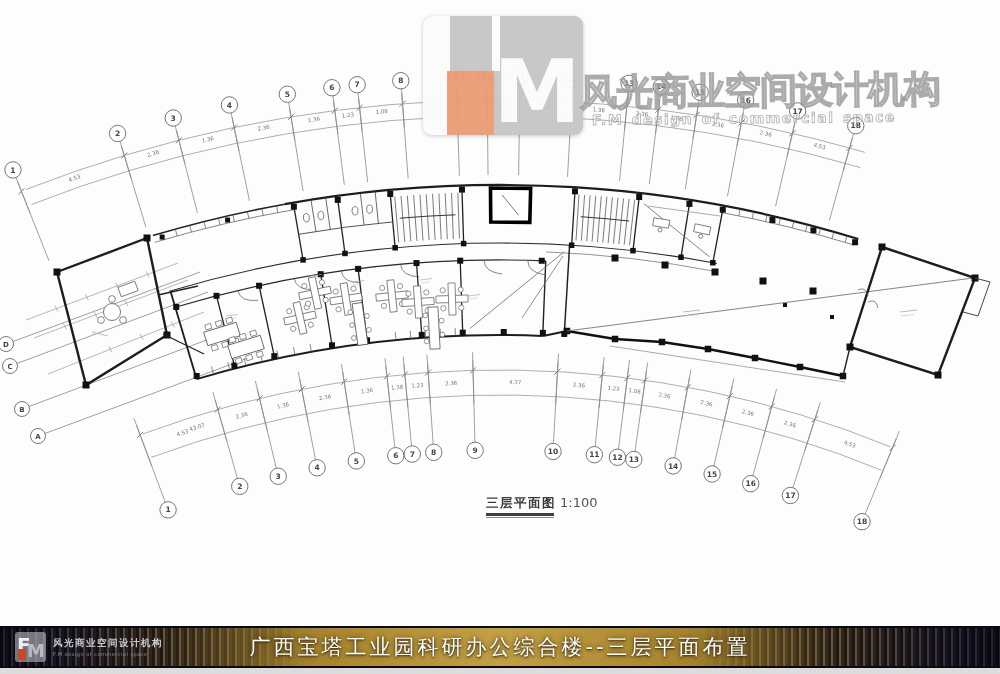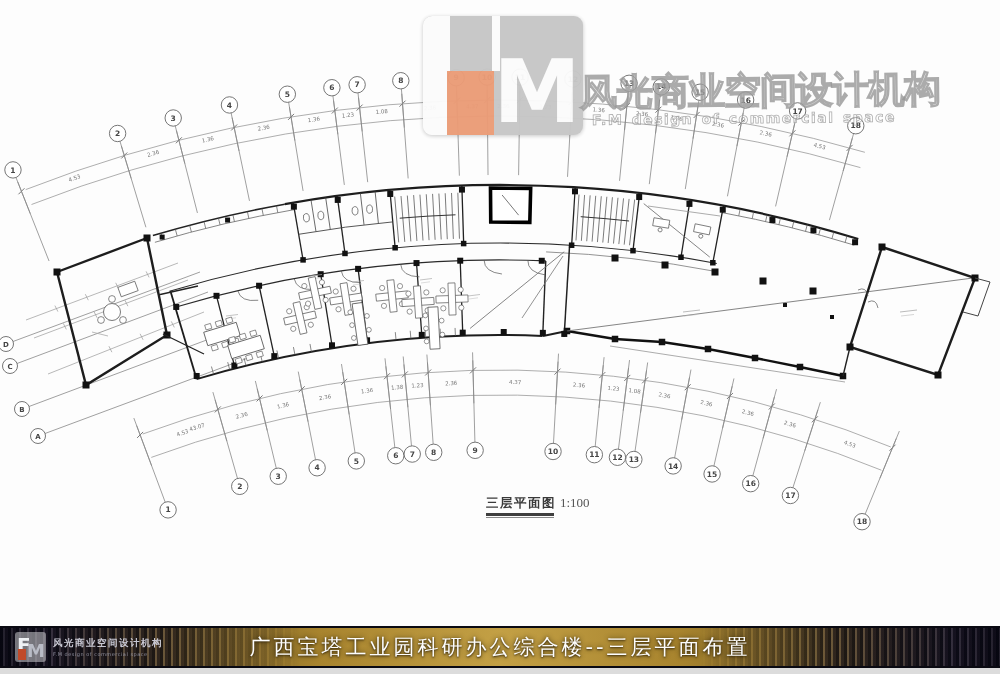--- a/index.html
+++ b/index.html
@@ -19,21 +19,21 @@
   .wm-logo .mchar{position:absolute;left:66px;top:28px;width:96px;height:95px;font-size:88px;
                   font-weight:bold;color:#fbfbfb;line-height:95px;text-align:center;overflow:hidden;}
   
   .wm-cn{position:absolute;left:580px;top:66px;width:390px;font-size:37px;font-weight:bold;
          letter-spacing:-1px;color:rgba(255,255,255,.28);-webkit-text-stroke:1.3px rgba(150,150,150,.8);
          transform:rotate(-.6deg);white-space:nowrap;}
   .wm-en{position:absolute;left:592px;top:110px;width:370px;font-size:14px;font-weight:bold;
          letter-spacing:1.5px;word-spacing:2px;color:rgba(255,255,255,.3);
          -webkit-text-stroke:.8px rgba(150,150,150,.75);transform:rotate(-.6deg);white-space:nowrap;}
   
-  .caption{position:absolute;left:486px;top:495px;text-align:left;font-family:Liberation Serif, serif;}
+  .caption{position:absolute;left:486px;top:495px;text-align:left;}
   .caption .cap-row{display:flex;align-items:baseline;gap:4px;}
   .caption .cap-text{font-size:12.5px;font-weight:bold;color:#3a3a3a;letter-spacing:1.5px;}
   .caption .cap-scale{font-size:13px;color:#555;}
   .caption .u1{width:68px;height:2.5px;background:#3f3f3f;margin-top:1px;}
   .caption .u2{width:68px;height:1px;background:#8a8a8a;margin-top:1px;}
   
   .footer{position:absolute;left:0;top:626px;width:1000px;height:42px;
           background:linear-gradient(90deg,#0d0d16 0%,#23202b 5%,#6b5526 16%,#a8842e 32%,#c3a045 50%,#a8842e 68%,#6b5526 84%,#23202b 95%,#0d0d16 100%);
           border-top:2px solid #0a0a12;border-bottom:2px solid #0a0a12;box-sizing:border-box;}
   .footer .stripes{position:absolute;top:0;height:100%;width:300px;

